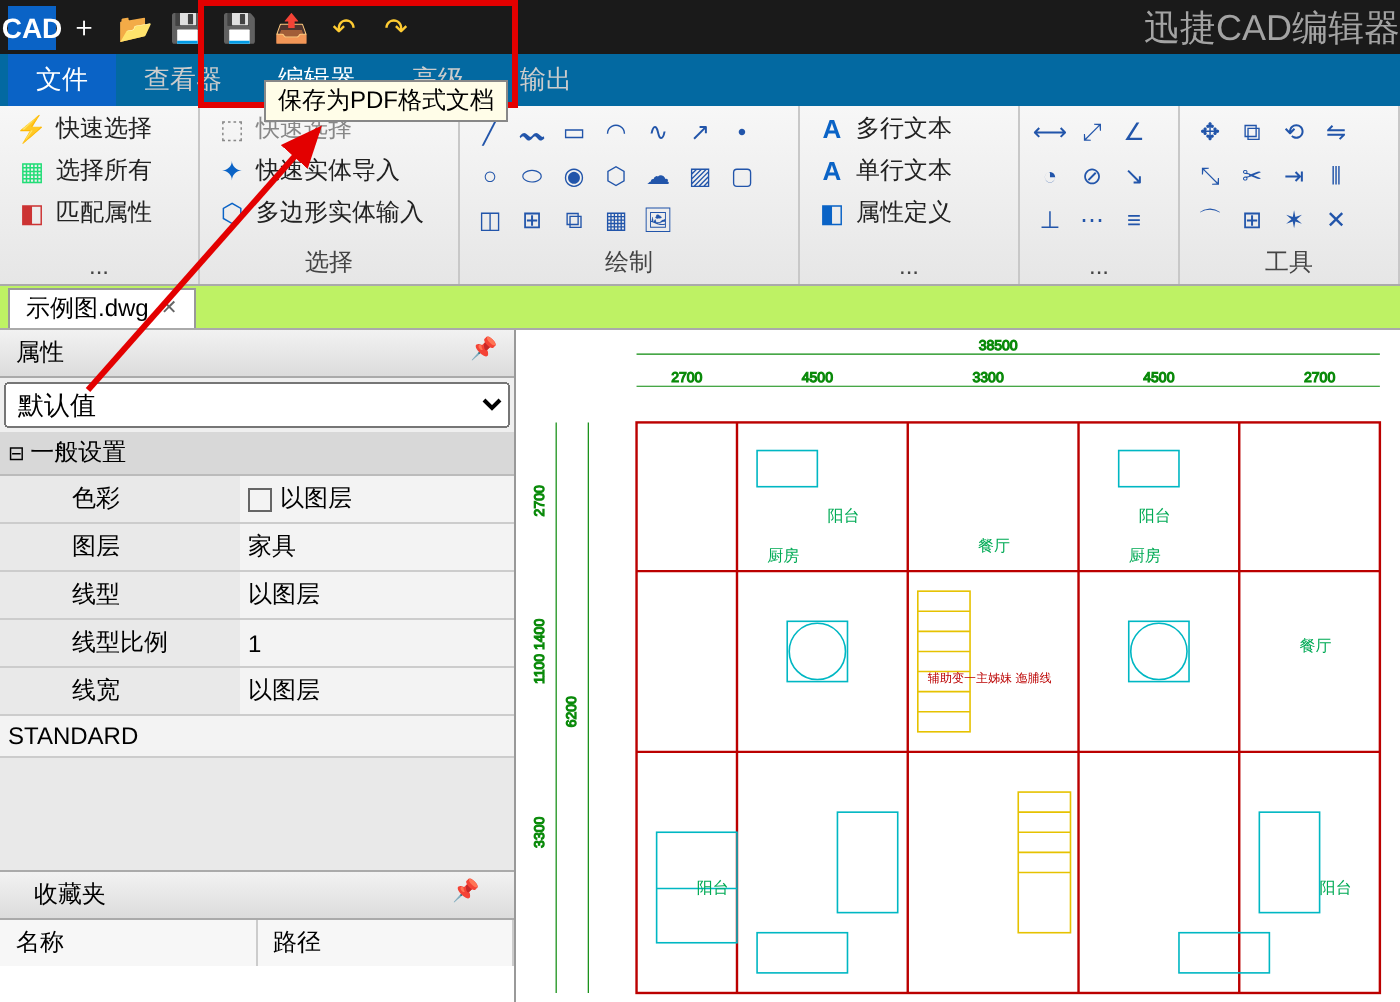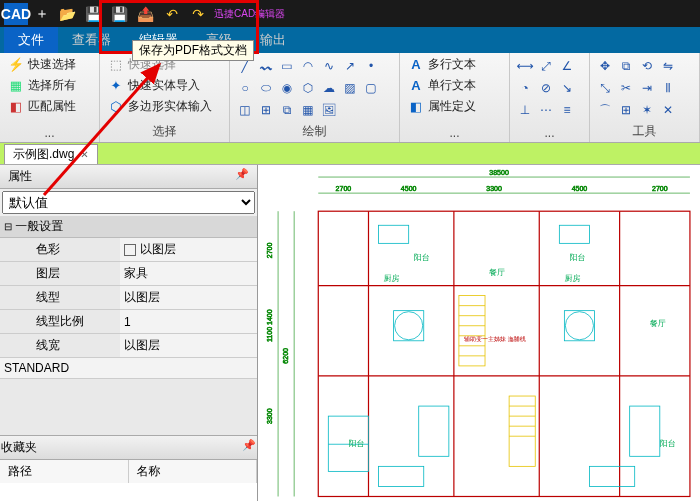--- a/index.html
+++ b/index.html
@@ -2,21 +2,21 @@
 <html><head>
 <meta charset="utf-8">
 <style>
 * { box-sizing: border-box; margin: 0; padding: 0; font-family: "Microsoft YaHei", sans-serif; }
 body { width: 700px; height: 501px; overflow: hidden; background: #fff; position: relative; }
 
 
 .titlebar { height: 27px; background: #1a1a1a; color: #fff; display: flex; align-items: center; }
 .titlebar .qat { display: flex; gap: 2px; padding: 0 4px; }
 .titlebar .qat .qbtn { width: 24px; height: 22px; display: flex; align-items: center; justify-content: center; font-size: 14px; cursor: pointer; }
-.titlebar .title { flex: 1; text-align: left; font-size: 10px; color: #d946ef; }
+.titlebar .title { flex: 1; text-align: right; font-size: 18px; color: #a3a3a3; }
 
 
 .tabs { height: 26px; background: #0369a1; display: flex; align-items: flex-end; padding-left: 4px; gap: 0; }
 .tab { padding: 4px 14px; font-size: 13px; color: #ccc; cursor: pointer; }
 .tab.active { background: #0a63c6; color: #fff; }
 .tab.sel { color: #fff; }
 
 
 .tooltip { position: absolute; left: 132px; top: 40px; background: #fffde8; border: 1px solid #888; padding: 1px 6px; font-size: 12px; z-index: 50; }
 
@@ -45,21 +45,21 @@
 .selectrow select { flex: 1; font-size: 13px; padding: 2px; }
 
 .propgrid { flex: 1; overflow: auto; background: #e9e9e9; font-size: 12px; }
 .catrow { background: #d8d8d8; padding: 2px 4px; border-bottom: 1px solid #bbb; }
 .catrow::before { content: "⊟ "; font-size: 10px; }
 .proprow { display: flex; border-bottom: 1px solid #ccc; }
 .proprow .k { width: 120px; padding: 3px 4px 3px 36px; color: #000000; }
 .proprow .v { flex: 1; padding: 3px 4px; background: #f3f3f3; display: flex; align-items: center; gap: 4px; }
 .chk { width: 12px; height: 12px; border: 1px solid #666; display: inline-block; }
 
-.favhead { background: linear-gradient(#f2f2f2,#dcdcdc); border-top: 1px solid #aaa; border-bottom: 1px solid #aaa; padding: 3px 1px; font-size: 12px; display:flex; justify-content:space-between; }
+.favhead { background: linear-gradient(#f2f2f2,#dcdcdc); border-top: 1px solid #aaa; border-bottom: 1px solid #aaa; padding: 3px 17px; font-size: 12px; display:flex; justify-content:space-between; }
 .favcols { display: flex; background: #f7f7f7; font-size: 12px; }
 .favcols div { flex: 1; padding: 3px 8px; border-right: 1px solid #ccc; }
 
 
 .redbox { position: absolute; border: 3px solid #e30000; z-index: 40; pointer-events: none; }
 .redbox.top { left: 99px; top: 0px; width: 160px; height: 54px; }
 .arrow { position: absolute; left: 34px; top: 60px; width: 140px; height: 140px; z-index: 45; pointer-events:none; }
 
 
 .canvas svg { position: absolute; inset: 0; }
@@ -268,22 +268,22 @@
         </div>
       <div class="proprow">
           <div class="v">STANDARD</div>
         </div>
     </div>
     <div class="favhead">
       <span>收藏夹</span>
       <span style="font-size:11px">📌</span>
     </div>
     <div class="favcols">
+      <div>名称</div>
       <div>路径</div>
-      <div>名称</div>
     </div>
     <div style="flex:0 0 18px;background:#fff"></div>
   </div>
 
   <div class="canvas">
     <svg viewBox="0 0 440 336">
 
       <g stroke="#0a8a0a" stroke-width="0.6" fill="#0a8a0a" font-size="7">
         <line x1="60" y1="12" x2="430" y2="12"></line>
         <text x="240" y="10" text-anchor="middle">38500</text>

